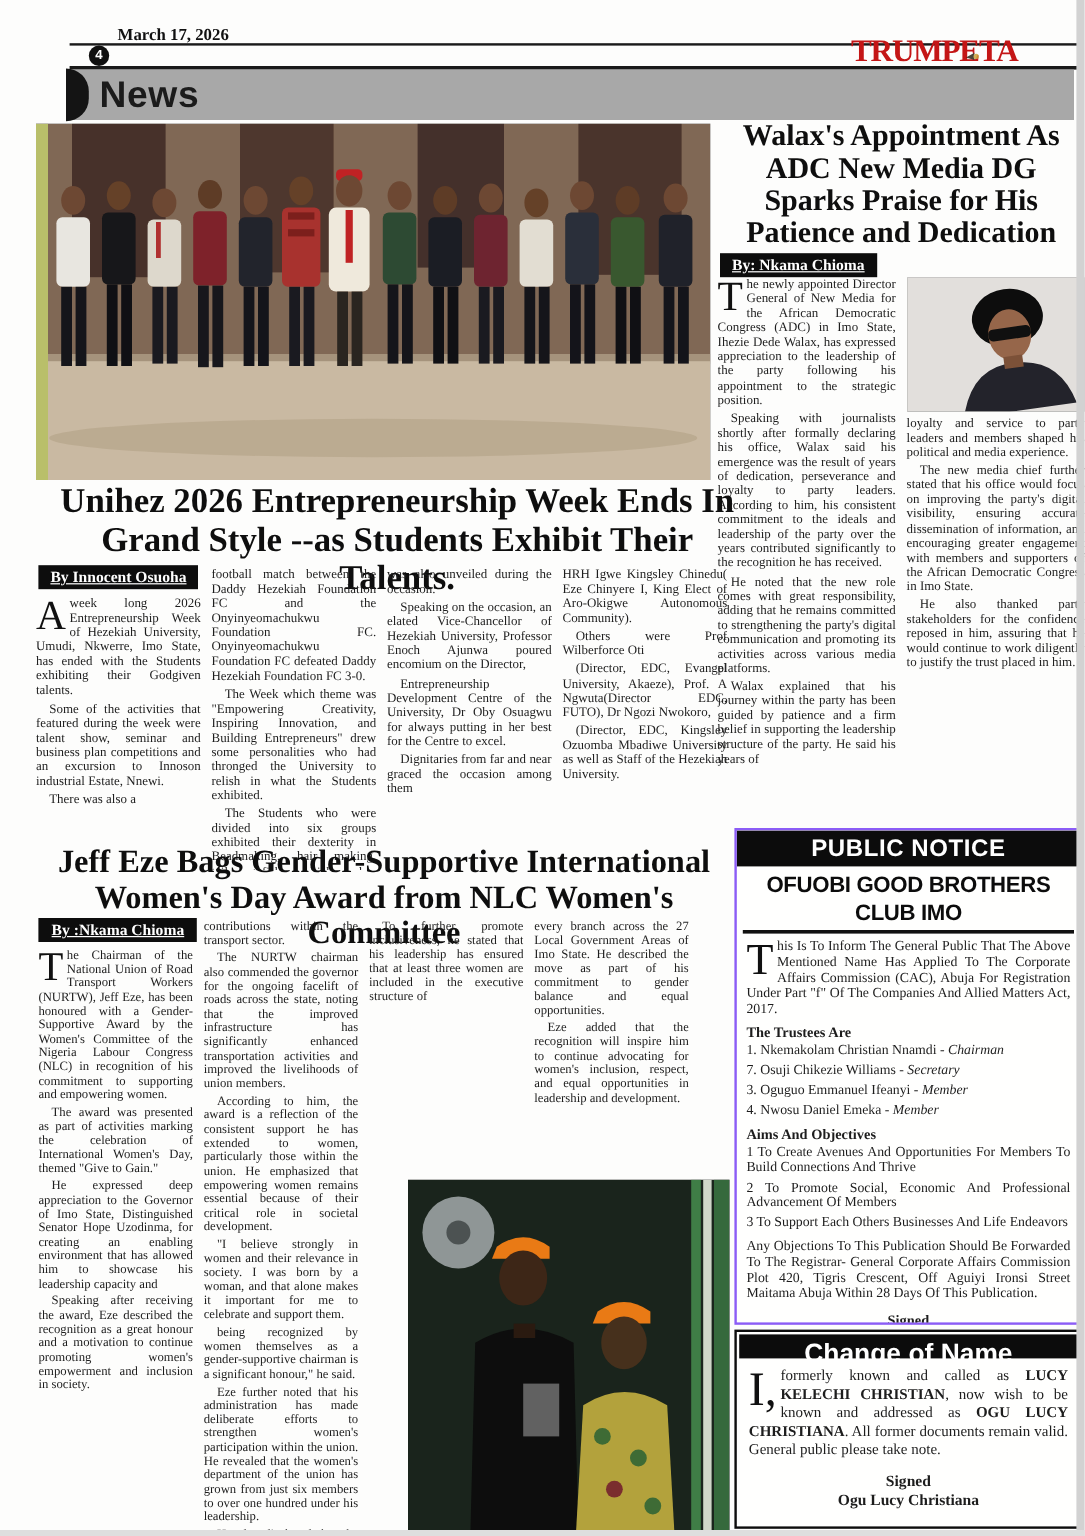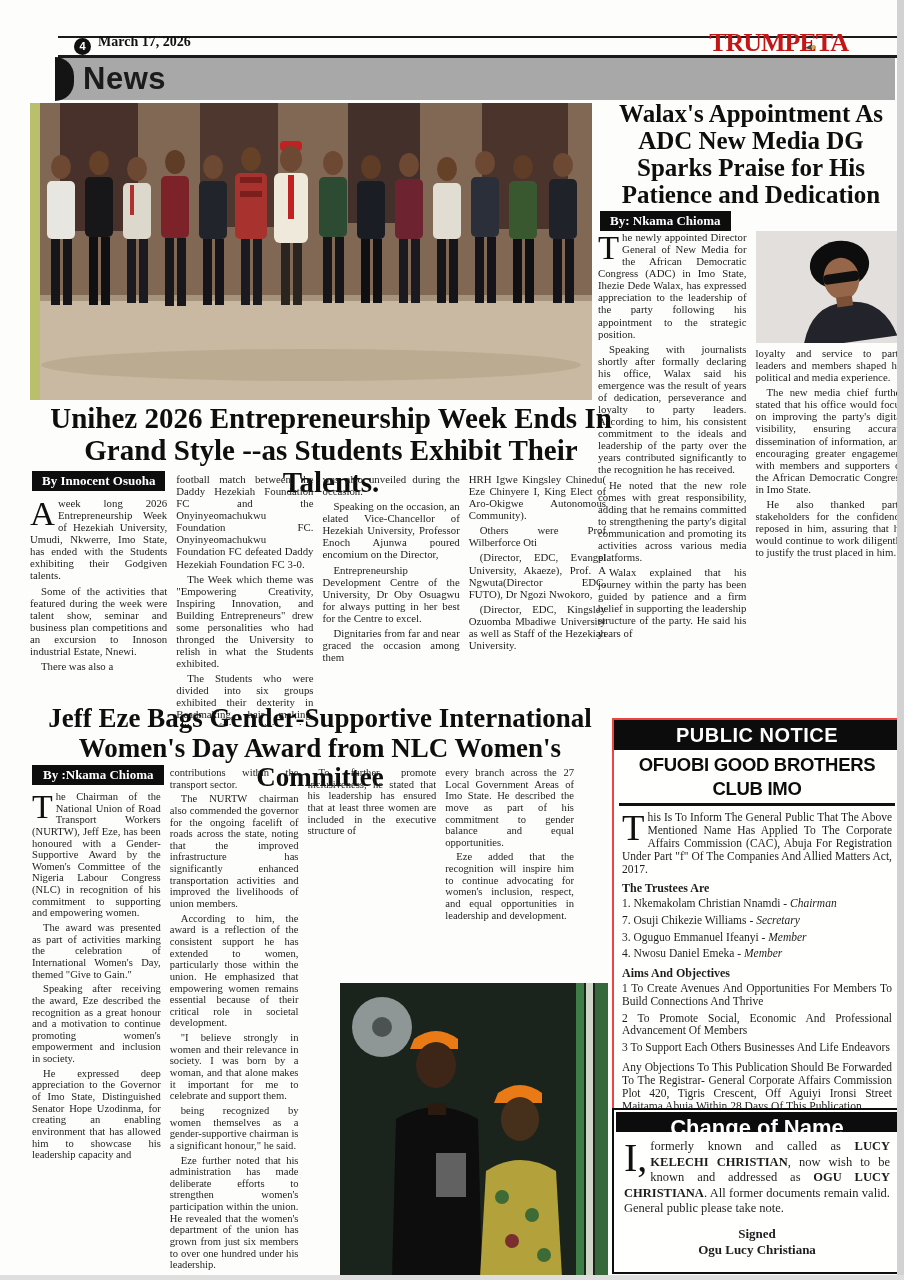--- a/index.html
+++ b/index.html
@@ -12,21 +12,21 @@
   .edge-right { position:absolute; right:0; top:0; width:7px; height:100%; background:#d2d2d2; }
   .edge-bottom { position:absolute; left:0; bottom:0; width:100%; height:5px; background:#dedede; }
 
   
   .rule1 { position:absolute; left:58px; top:36px; width:840px; height:2px; background:#1a1a1a; }
   .rule2 { position:absolute; left:58px; top:55px; width:840px; height:3px; background:#1a1a1a; }
   .page-circle {
     position:absolute; left:74px; top:38px; width:17px; height:17px; border-radius:50%;
     background:#101010; color:#fff; font:bold 11px/17px "Liberation Sans",sans-serif; text-align:center;
   }
-  .date { position:absolute; left:98px; top:34px; font:bold 14px "Liberation Serif",serif; color:#111; }
+  .date { position:absolute; left:98px; top:22px; font:bold 14px "Liberation Serif",serif; color:#111; }
   .masthead {
     position:absolute; right:56px; top:28px; font:bold 26px "Liberation Serif",serif;
     color:#c41616; letter-spacing:-1px;
   }
   .masthead-logo { position:absolute; right:32px; top:2px; opacity:.85; }
 
   .news-banner {
     position:absolute; left:57px; top:58px; width:838px; height:42px; background:#a8a8a8;
   }
   .news-notch {
@@ -42,21 +42,21 @@
   .photo { position:absolute; overflow:hidden; background:#888; }
   .photo svg { display:block; width:100%; height:100%; }
   #group-photo { left:30px; top:103px; width:562px; height:297px; }
   #walax-photo { width:100%; height:112px; margin-bottom:4px; position:relative; }
   #event-photo { left:310px; top:279px; width:268px; height:294px; position:absolute; }
 
   
   .headline { font-weight:bold; color:#0e0e0e; text-align:center; }
   .byline-bar {
     display:inline-block; background:#0d0d0d; color:#fff;
-    font:bold 13px/18px "Liberation Serif",serif; padding:1px 10px; white-space:nowrap;
+    font:bold 13px/18px "Liberation Serif",serif; padding:1px 10px; white-space:nowrap;text-decoration:underline;
   }
   .cols { display:flex; overflow:hidden; }
   .col { flex:1; text-align:justify; }
   .art p { margin:0 0 3px; }
   .art .indent { text-indent:11px; }
   .drop::first-letter {
     float:left; font-size:3.2em; line-height:0.78; padding:3px 3px 0 0; color:#101010;
   }
 
   
@@ -76,22 +76,22 @@
   #jeff { position:absolute; left:30px; top:704px; width:578px; height:576px; }
   #jeff-headline { position:absolute; left:4px; top:0; width:572px; font-size:27px; line-height:1.1; }
   #jeff-byline { position:absolute; left:2px; top:61px; z-index:2;padding-left:11px; }
   #jeff-cols { position:absolute; left:2px; top:63px; width:542px; height:513px; gap:9px; }
   #jeff-cols .col { font-size:10.6px; line-height:1.1; }
   #jeff-cols .col:first-child { padding-top:24px; }
   #jeff-cols .short { max-height:214px; overflow:hidden; }
 
   
   #public-notice {
-    position:absolute; left:612px; top:718px; width:290px; height:414px;
-    border:2px solid #ef4444; background:#fffffe; overflow:hidden;
+    position:absolute; left:612px; top:690px; width:290px; height:414px;
+    border:2px solid #8b5cf6; background:#fffffe; overflow:hidden;
   }
   .pn-titlebar {
     height:30px; background:#0c0c0c; color:#fff; text-align:center;
     font:bold 20px/30px "Liberation Sans",sans-serif; letter-spacing:0.5px;
   }
   .pn-org {
     margin:3px 5px 5px; text-align:center; font:bold 18.5px/24px "Liberation Sans",sans-serif;
     border-bottom:3px solid #111; padding-bottom:2px; letter-spacing:-0.3px; color:#0c0c0c;
   }
   .pn-body { padding:0 8px; font-size:11.5px; line-height:1.12; text-align:justify; }
@@ -299,22 +299,22 @@
     </div>
   </div>
 
   <div id="jeff">
     <div id="jeff-headline" class="headline">Jeff Eze Bags Gender-Supportive International Women's Day Award from NLC Women's Committee</div>
     <div id="jeff-byline" class="byline-bar">By :Nkama Chioma</div>
     <div id="jeff-cols" class="cols art">
       <div class="col">
         <p class="drop">The Chairman of the National Union of Road Transport Workers (NURTW), Jeff Eze, has been honoured with a Gender-Supportive Award by the Women's Committee of the Nigeria Labour Congress (NLC) in recognition of his commitment to supporting and empowering women.</p>
         <p class="indent">The award was presented as part of activities marking the celebration of International Women's Day, themed "Give to Gain."</p>
+        <p class="indent">He expressed deep appreciation to the Governor of Imo State, Distinguished Senator Hope Uzodinma, for creating an enabling environment that has allowed him to showcase his leadership capacity and</p>
         <p class="indent">Speaking after receiving the award, Eze described the recognition as a great honour and a motivation to continue promoting women's empowerment and inclusion in society.</p>
-        <p class="indent">He expressed deep appreciation to the Governor of Imo State, Distinguished Senator Hope Uzodinma, for creating an enabling environment that has allowed him to showcase his leadership capacity and</p>
       </div>
       <div class="col">
         <p>contributions within the transport sector.</p>
         <p class="indent">The NURTW chairman also commended the governor for the ongoing facelift of roads across the state, noting that the improved infrastructure has significantly enhanced transportation activities and improved the livelihoods of union members.</p>
         <p class="indent">According to him, the award is a reflection of the consistent support he has extended to women, particularly those within the union. He emphasized that empowering women remains essential because of their critical role in societal development.</p>
         <p class="indent">"I believe strongly in women and their relevance in society. I was born by a woman, and that alone makes it important for me to celebrate and support them.</p>
         <p class="indent">being recognized by women themselves as a gender-supportive chairman is a significant honour," he said.</p>
         <p class="indent">Eze further noted that his administration has made deliberate efforts to strengthen women's participation within the union. He revealed that the women's department of the union has grown from just six members to over one hundred under his leadership.</p>
         <p class="indent">He also disclosed that the number of women who have benefited from empowerment</p>
       </div>

